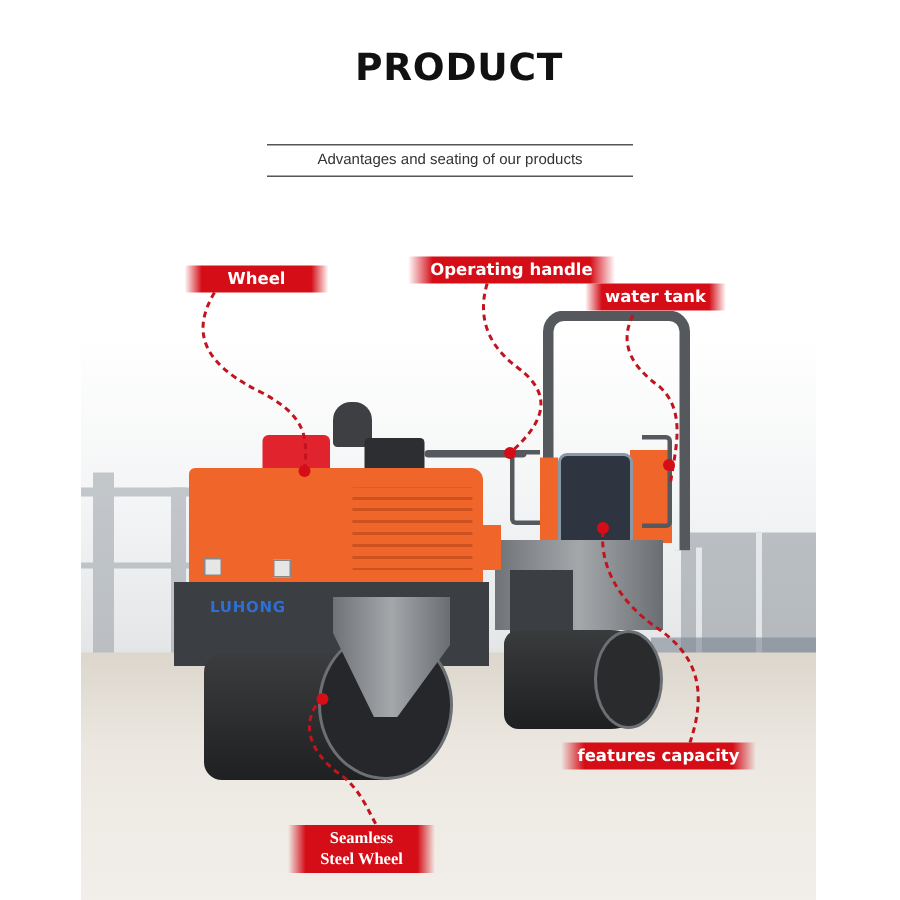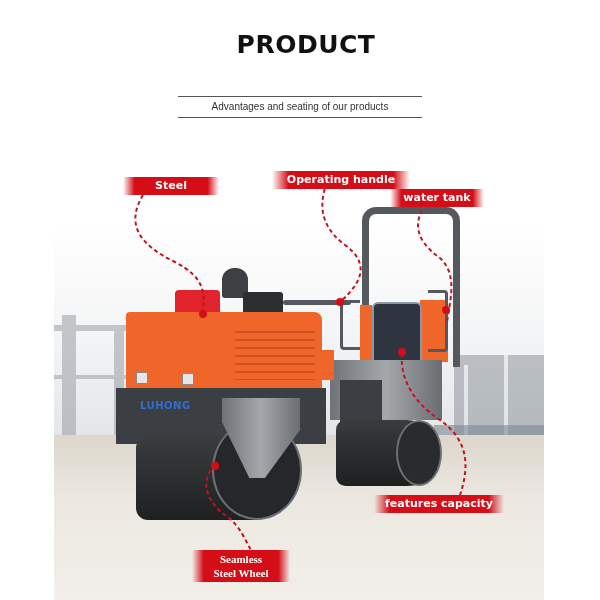--- a/index.html
+++ b/index.html
@@ -124,20 +124,20 @@
   </g>
   <g fill="#d40d17">
     <circle cx="203" cy="314" r="4"></circle>
     <circle cx="340" cy="302" r="4"></circle>
     <circle cx="446" cy="310" r="4"></circle>
     <circle cx="402" cy="352" r="4"></circle>
     <circle cx="215" cy="466" r="4"></circle>
   </g>
 </svg>
 
-<div class="tag" style="left:123px;top:177px;width:96px;">Steel</div>
+<div class="tag" style="left:123px;top:177px;width:96px;">Wheel</div>
 <div class="tag" style="left:272px;top:140px;width:138px;margin-top:31px;">Operating handle</div>
 <div class="tag" style="left:390px;top:189px;width:94px;text-align:center;">water tank</div>
 <div class="tag" style="left:374px;top:495px;width:130px;">features capacity</div>
 <div class="tag two" style="left:192px;top:550px;width:98px;">
   <span class="ln">Seamless</span>
   <span class="ln">Steel Wheel</span>
 </div>
 
 </body></html>

